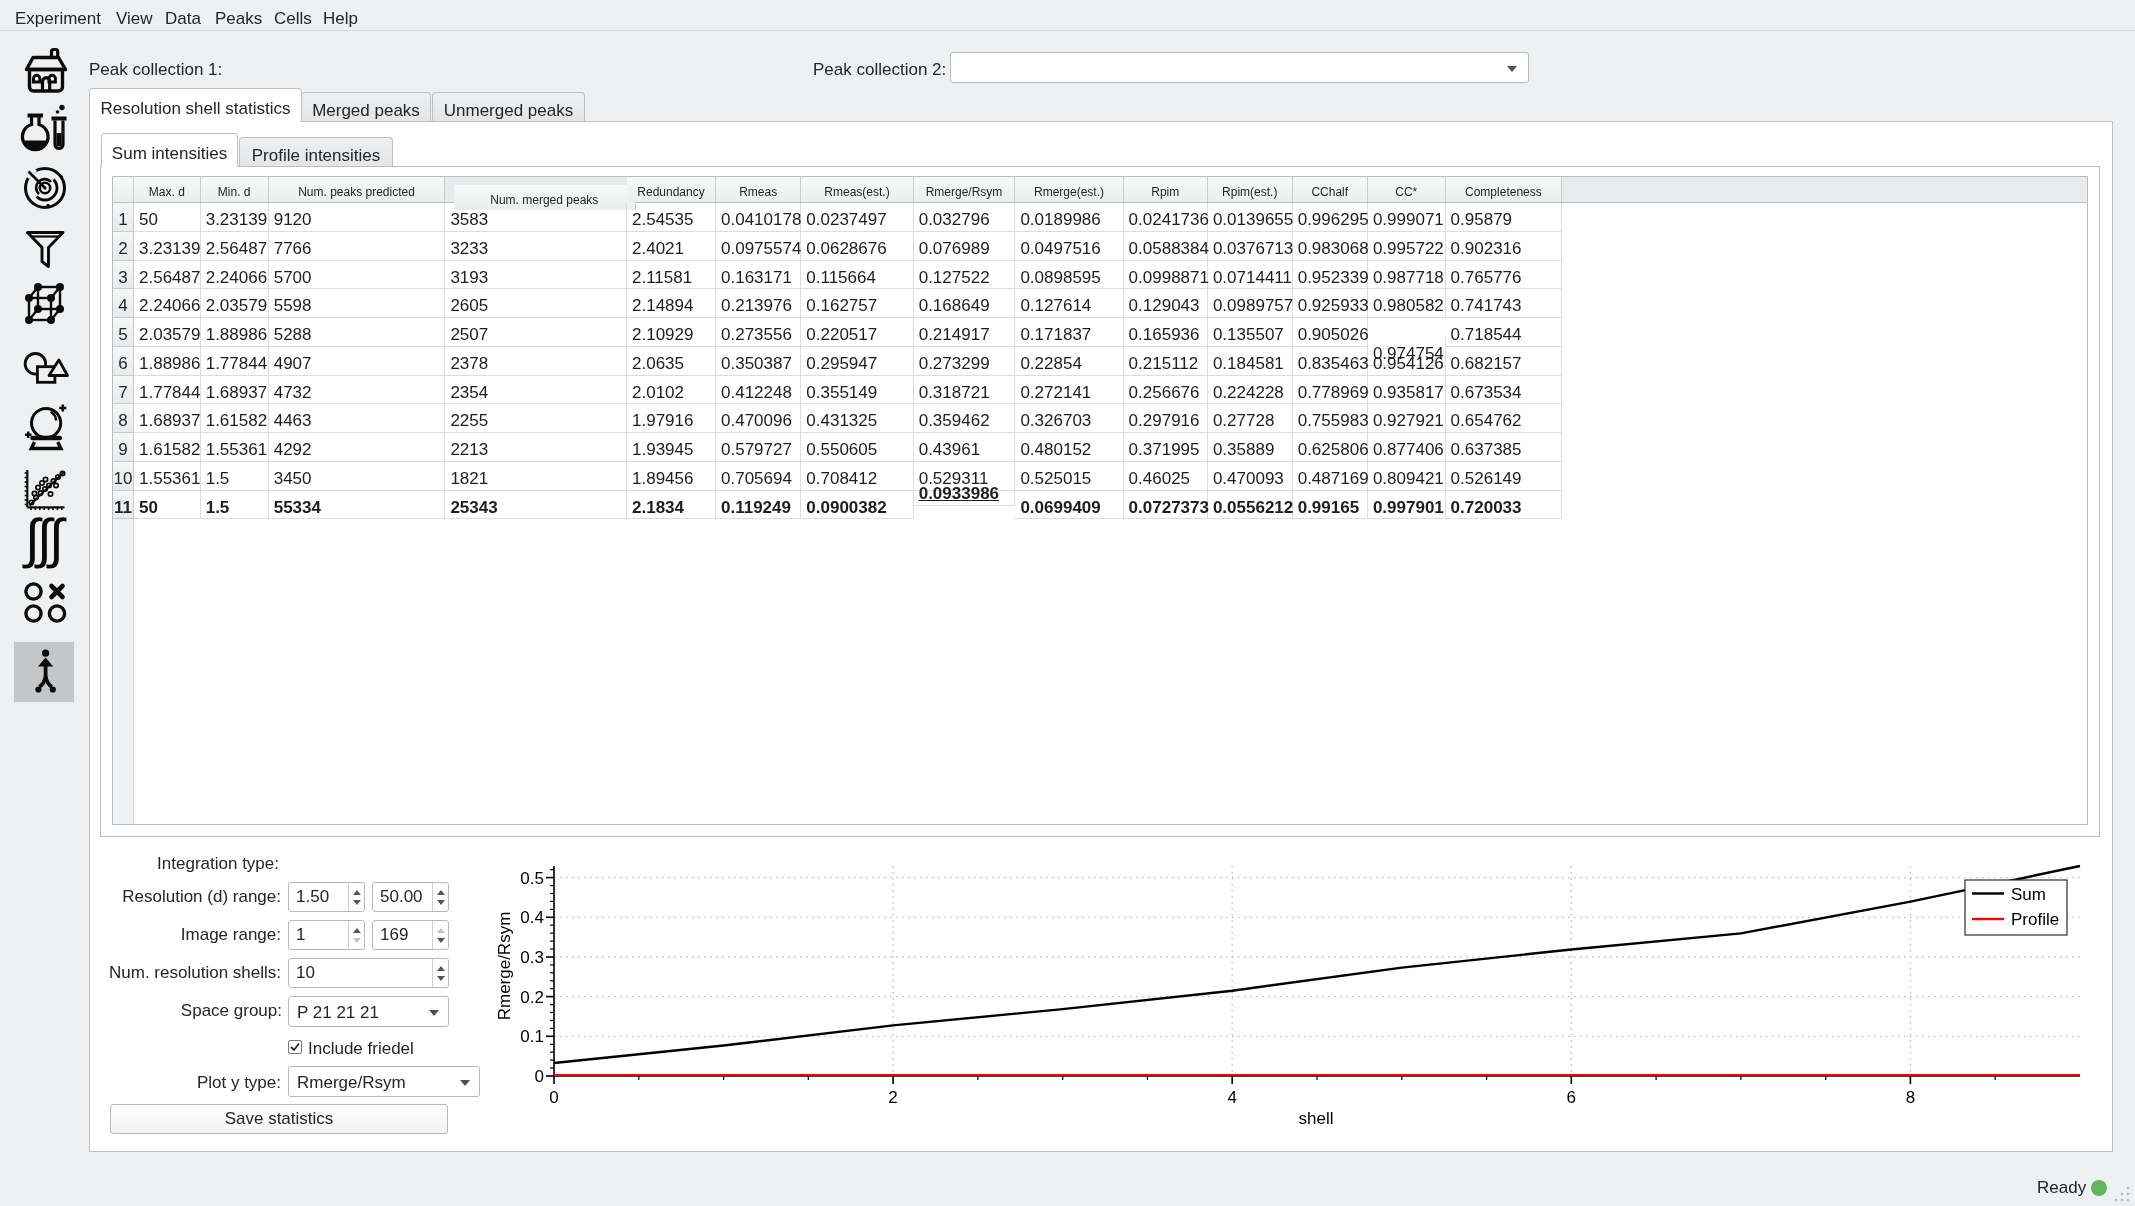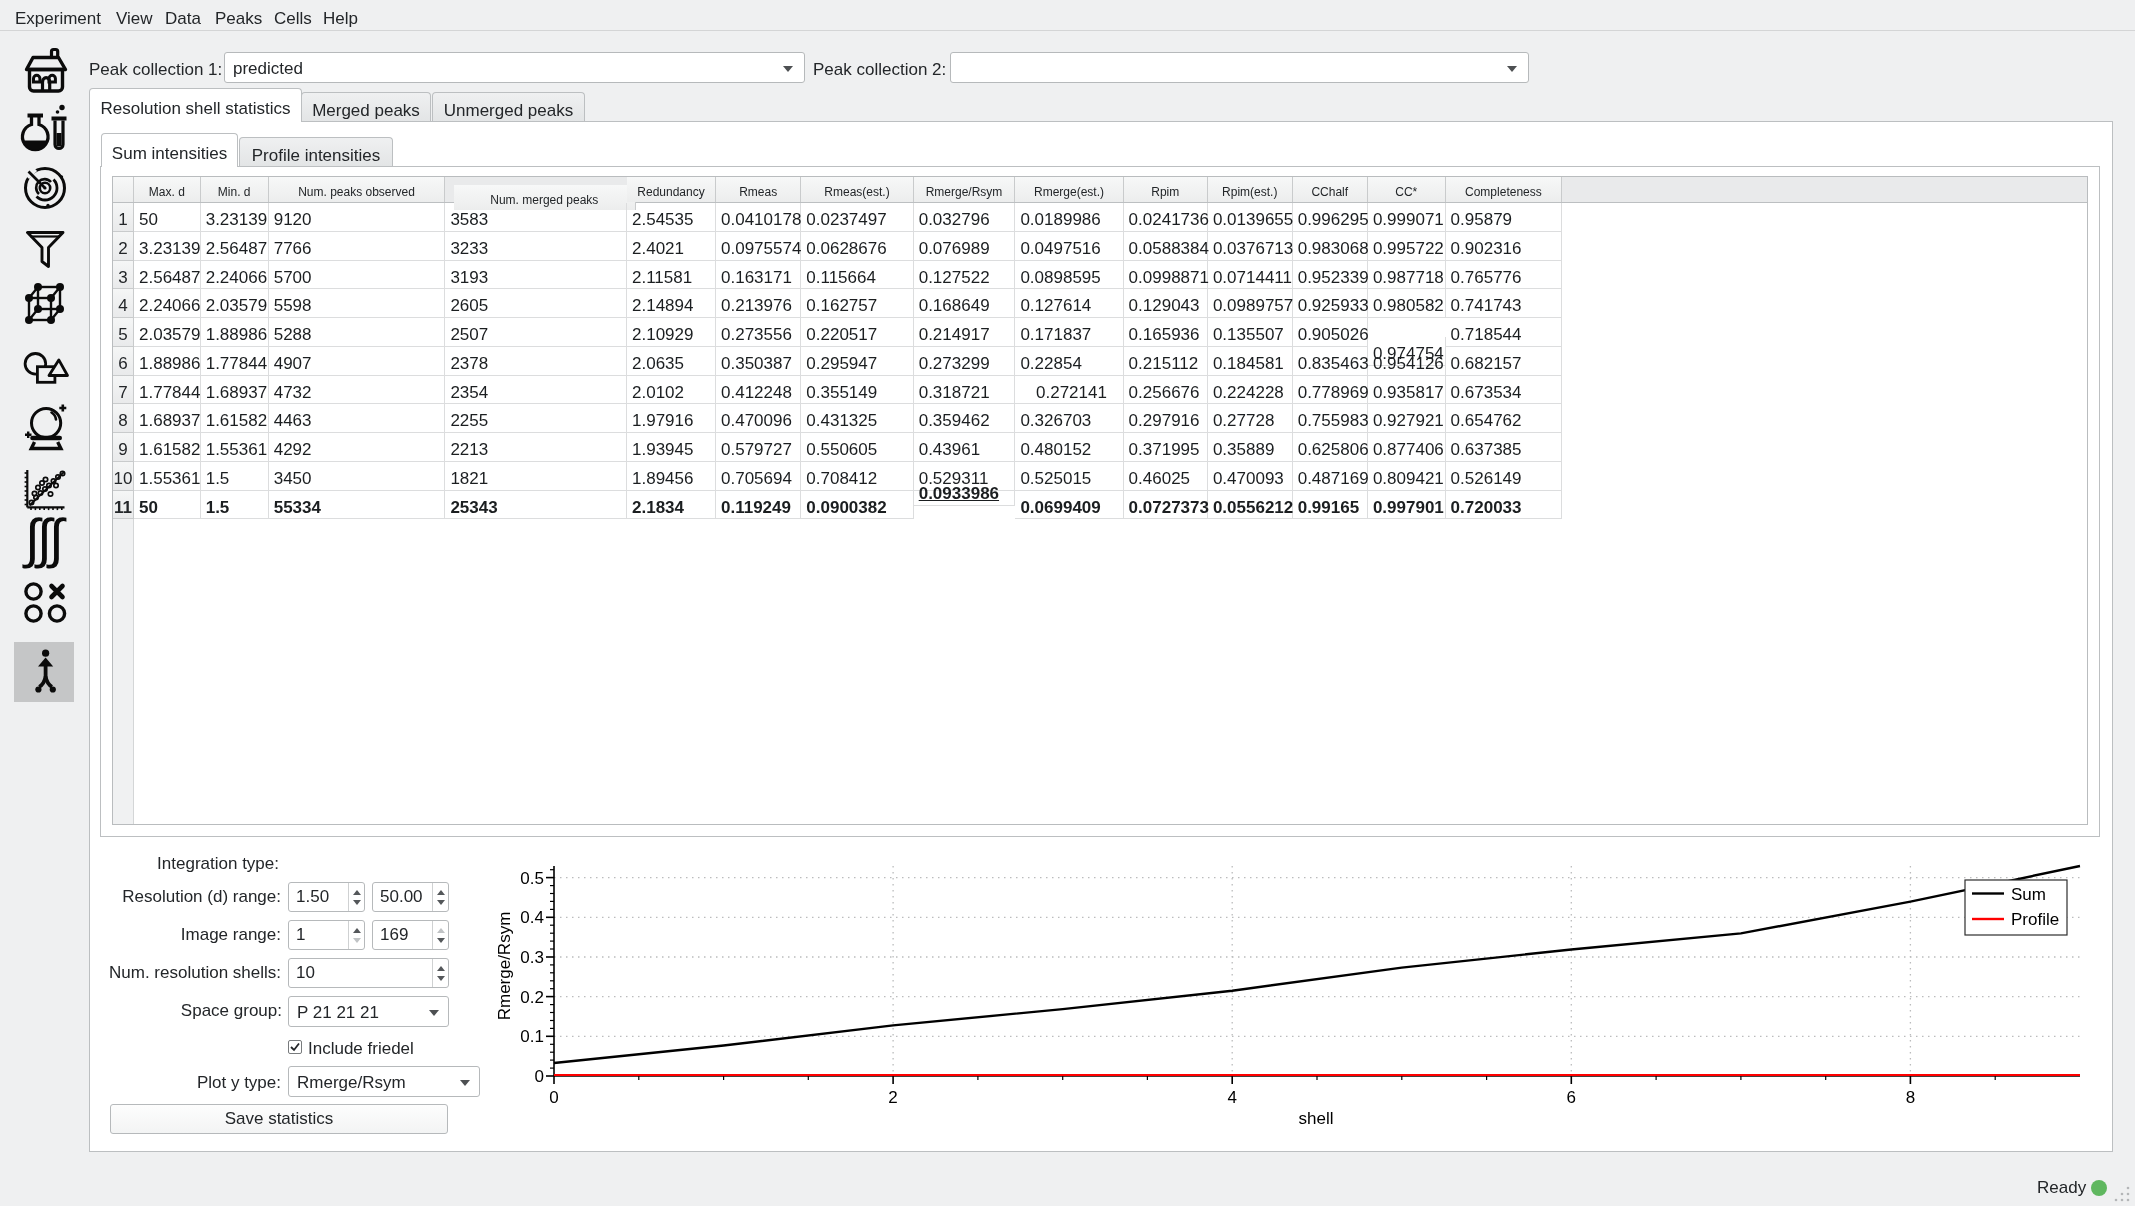--- a/index.html
+++ b/index.html
@@ -41,44 +41,40 @@
 
 <div class="menuitem" style="left:15px;">Experiment</div>
 <div class="menuitem" style="left:116px;">View</div>
 <div class="menuitem" style="left:165px;">Data</div>
 <div class="menuitem" style="left:215px;">Peaks</div>
 <div class="menuitem" style="left:274px;">Cells</div>
 <div class="menuitem" style="left:323px;">Help</div>
 <div id="menusep"></div>
 
 <div class="abs" style="left:89px; top:54px; height:31px; line-height:31px;">Peak collection 1:</div>
-<div class="combo" style="left:224px; top:52px; width:581px;">
-      <span class="ctext">predicted</span>
-      <span class="arrow-dn" style="right:11px; top:13px;"></span>
-    </div>
 <div class="abs" style="left:813px; top:54px; height:31px; line-height:31px;">Peak collection 2:</div>
 <div class="combo" style="left:950px; top:52px; width:579px;">
       <span class="arrow-dn" style="right:11px; top:13px;"></span>
     </div>
 
 <div class="pane" style="left:89px; top:121px; width:2024px; height:1031px;"></div>
 <div class="tab active" style="left:89px; top:88px; width:213px; height:34px; line-height:39px;">Resolution shell statistics</div>
 <div class="tab inactive" style="left:301px; top:92px; width:130px; height:29px; line-height:35px;">Merged peaks</div>
 <div class="tab inactive" style="left:432px; top:92px; width:153px; height:29px; line-height:35px;">Unmerged peaks</div>
 
 <div class="pane" style="left:100px; top:166px; width:2000px; height:671px;"></div>
 <div class="tab active" style="left:101px; top:133px; width:137px; height:34px; line-height:39px;">Sum intensities</div>
 <div class="tab inactive" style="left:239px; top:137px; width:154px; height:29px; line-height:35px;">Profile intensities</div>
 
 <div id="tablewrap">
 <div id="headrow"></div>
 <div class="hcell" style="left:0px; width:21px;"></div>
 <div class="hcell" style="left:21px; width:66.7px;">Max. d</div>
 <div class="hcell" style="left:87.7px; width:68.0px;">Min. d</div>
-<div class="hcell" style="left:155.7px; width:176.7px;">Num. peaks observed</div>
+<div class="hcell" style="left:155.7px; width:176.7px;">Num. peaks predicted</div>
 <div class="hcell" style="left:341px; width:181.6px;margin-top:8px;">Num. merged peaks</div>
 <div class="hcell" style="left:514px; width:89px;">Redundancy</div>
 <div class="hcell" style="left:603px; width:85.3px;">Rmeas</div>
 <div class="hcell" style="left:688.3px; width:112.4px;">Rmeas(est.)</div>
 <div class="hcell" style="left:800.7px; width:101.7px;">Rmerge/Rsym</div>
 <div class="hcell" style="left:902.4px; width:108.2px;">Rmerge(est.)</div>
 <div class="hcell" style="left:1010.6px; width:84.3px;">Rpim</div>
 <div class="hcell" style="left:1094.9px; width:84.8px;">Rpim(est.)</div>
 <div class="hcell" style="left:1179.7px; width:75.2px;">CChalf</div>
 <div class="hcell" style="left:1254.9px; width:77.7px;">CC*</div>
@@ -175,21 +171,21 @@
 <div class="cell" style="left:1332.6px; top:169.8px; width:116.6px;">0.682157</div>
 <div class="vhead" style="top:198.5px; height:28.75px;">7</div>
 <div class="cell" style="left:21px; top:198.5px; width:66.7px;">1.77844</div>
 <div class="cell" style="left:87.7px; top:198.5px; width:68.0px;">1.68937</div>
 <div class="cell" style="left:155.7px; top:198.5px; width:176.7px;">4732</div>
 <div class="cell" style="left:332.4px; top:198.5px; width:181.6px;">2354</div>
 <div class="cell" style="left:514px; top:198.5px; width:89px;">2.0102</div>
 <div class="cell" style="left:603px; top:198.5px; width:85.3px;">0.412248</div>
 <div class="cell" style="left:688.3px; top:198.5px; width:112.4px;">0.355149</div>
 <div class="cell" style="left:800.7px; top:198.5px; width:101.7px;">0.318721</div>
-<div class="cell" style="left:902.4px; top:198.5px; width:108.2px;text-align:center;">0.272141</div>
+<div class="cell" style="left:902.4px; top:198.5px; width:108.2px;">0.272141</div>
 <div class="cell" style="left:1010.6px; top:198.5px; width:84.3px;">0.256676</div>
 <div class="cell" style="left:1094.9px; top:198.5px; width:84.8px;">0.224228</div>
 <div class="cell" style="left:1179.7px; top:198.5px; width:75.2px;">0.778969</div>
 <div class="cell" style="left:1254.9px; top:198.5px; width:77.7px;">0.935817</div>
 <div class="cell" style="left:1332.6px; top:198.5px; width:116.6px;">0.673534</div>
 <div class="vhead" style="top:227.2px; height:28.75px;">8</div>
 <div class="cell" style="left:21px; top:227.2px; width:66.7px;">1.68937</div>
 <div class="cell" style="left:87.7px; top:227.2px; width:68.0px;">1.61582</div>
 <div class="cell" style="left:155.7px; top:227.2px; width:176.7px;">4463</div>
 <div class="cell" style="left:332.4px; top:227.2px; width:181.6px;">2255</div>

